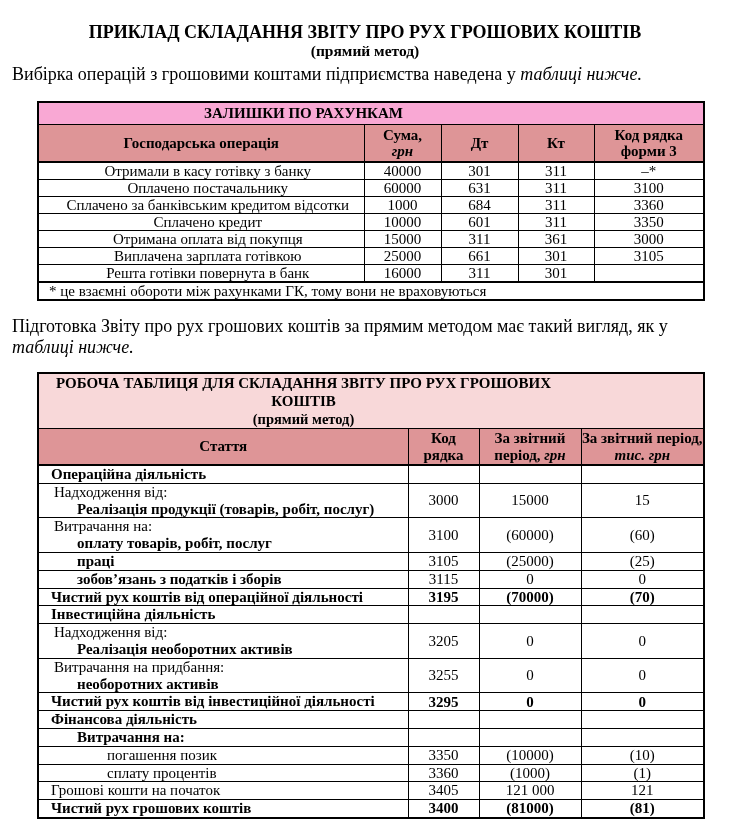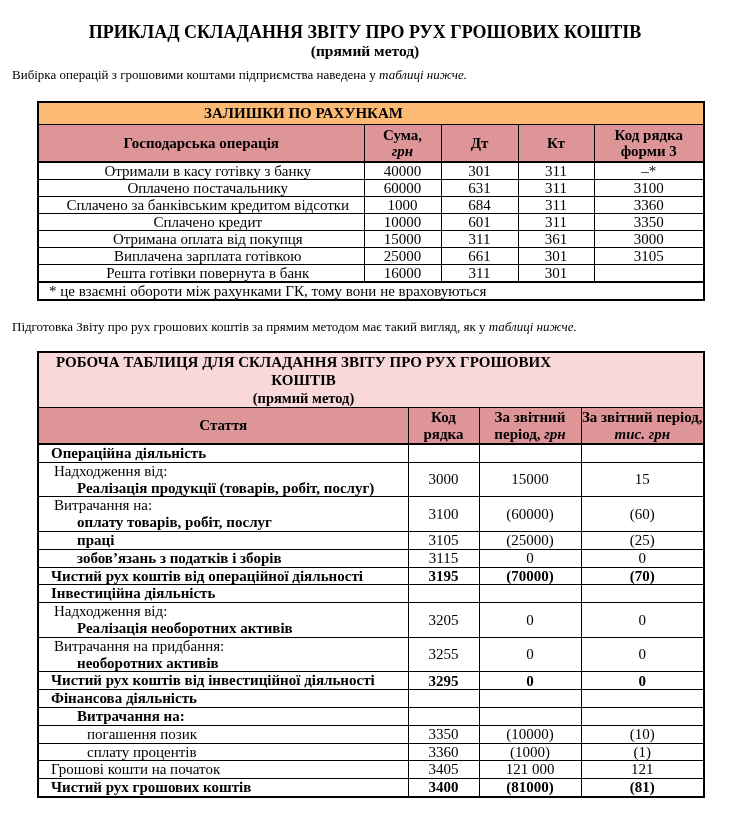--- a/index.html
+++ b/index.html
@@ -1,43 +1,43 @@
 <!DOCTYPE html>
 <html><head>
 <meta charset="utf-8">
 <style>
   html,body{margin:0;padding:0;background:#fff;}
   body{width:730px;height:822px;font-family:"Liberation Serif",serif;color:#000;overflow:hidden;}
   .page{width:730px;height:584px;position:relative;}
   .title{font-weight:bold;font-size:18px;text-align:center;padding-top:22px;line-height:20px;}
   .subtitle{font-weight:bold;font-size:15.5px;text-align:center;line-height:18px;margin-bottom:4px;}
-  .para{font-size:13px;line-height:21px;margin:0 10px 0 12px;}
+  .para{font-size:18px;line-height:21px;margin:0 10px 0 12px;}
   .para.between{margin-top:15px;}
   .it{font-style:italic;}
   table{border-collapse:collapse;margin-left:37px;table-layout:fixed;width:666px;font-size:15px;border:2px solid #000;}
   th,td{border:1px solid #000;padding:0;vertical-align:middle;overflow:hidden;}
   .tbl-title{font-weight:bold;text-align:center;padding-right:135px;}
   .t1{margin-top:16px;}
-  .t1-title{background:#fdba74;height:21px;font-size:15px;}
+  .t1-title{background:#f9a8d4;height:21px;font-size:15px;}
   .hdr th{background:#de9597;font-weight:bold;text-align:center;line-height:16.5px;border-bottom:2px solid #000;}
   .t1 .hdr th{height:36px;}
   .t1 td{height:16px;line-height:16px;text-align:center;}
   .t1 td.op{text-align:center;padding-left:13px;}
   .footnote-cell{text-align:left !important;padding-left:10px !important;height:17px;line-height:16px;border-top:2px solid #000;}
   .t2{margin-top:14px;}
   .t2-title{background:#f8d8d9;height:36px;line-height:18px;font-size:15px;}
   .t2-title .tline2{font-size:14.5px;}
   .t2 .hdr th{height:35px;}
   .t2 td{height:16px;line-height:16.5px;text-align:center;}
   .t2 td.label{text-align:left;}
   .t2 td.label .line{line-height:16.8px;white-space:nowrap;}
   .indent-1{padding-left:12px;}
   .indent-2{padding-left:15px;}
   .indent-3{padding-left:38px;font-weight:bold;}
-  .indent-4{padding-left:48px;}
+  .indent-4{padding-left:48px;margin-left:20px;}
   tr.bold td{font-weight:bold;}
 </style>
 </head>
 <body>
 
 <div class="page">
 
   <div class="title">ПРИКЛАД СКЛАДАННЯ ЗВІТУ ПРО РУХ ГРОШОВИХ КОШТІВ</div>
   <div class="subtitle">(прямий метод)</div>
 

